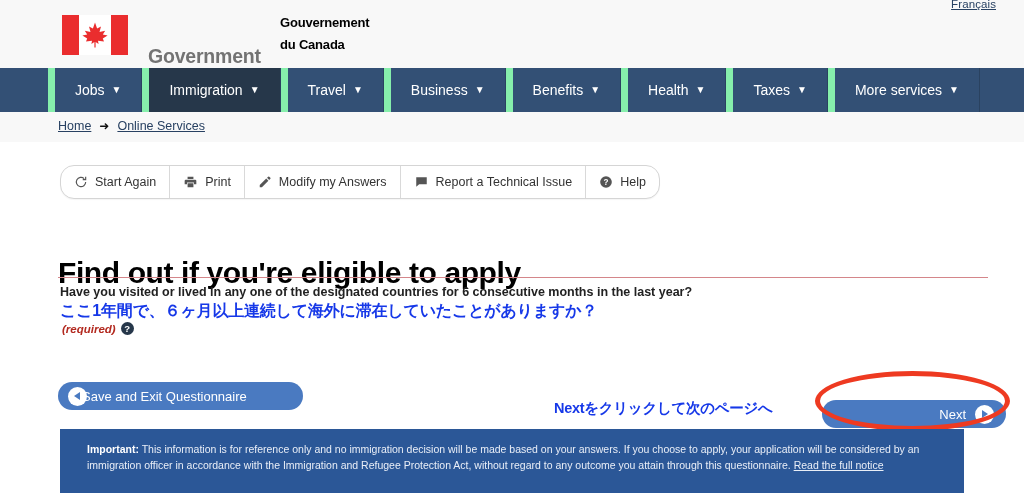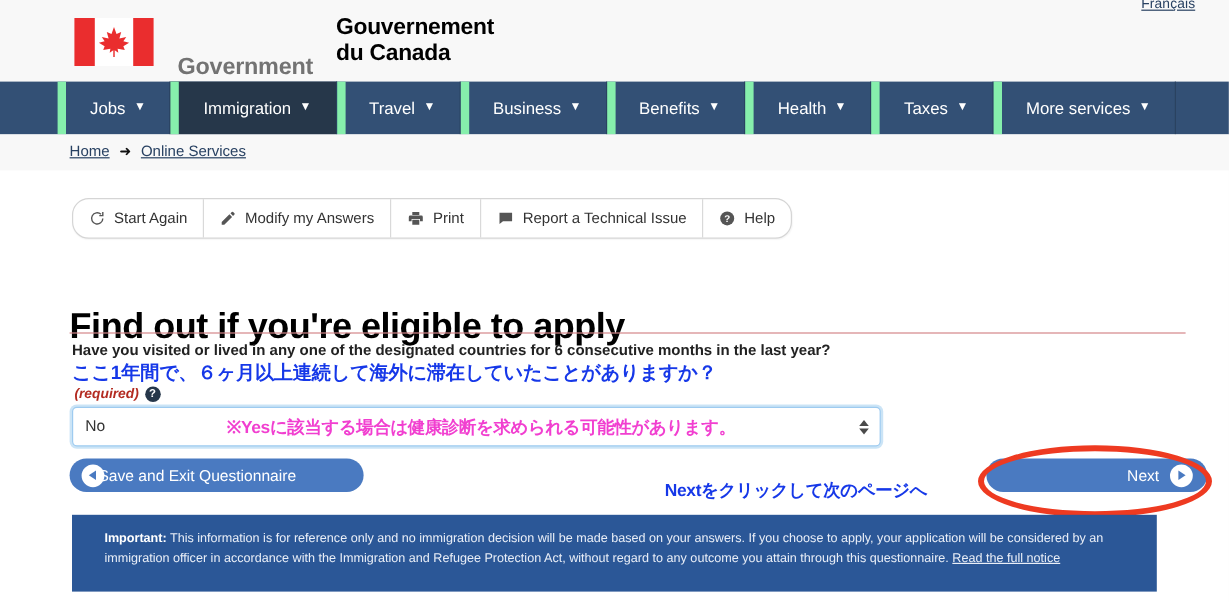--- a/index.html
+++ b/index.html
@@ -38,21 +38,21 @@
     transform: translate(-50%, -50%);
     width: 30px; height: 30px;
   }
   .wordmark {
     position: absolute; left: 148px; top: 12px;
     font-size: 19.5px; line-height: 22px; font-weight: 700; color: #737373;
     letter-spacing: -.2px;
     margin-top: 33px;
   }
   .wordmark2 { position: absolute; left: 280px; top: 12px;
-    font-size: 19px; line-height: 22px; font-weight: 700; color: #000;
+    font-size: 13px; line-height: 22px; font-weight: 700; color: #000;
     letter-spacing: -.2px; }
 
   
   .meganav {
     position: absolute; left: 0; top: 68px; width: 1024px; height: 44px;
     background: #335075; display: flex; align-items: stretch;
   }
   .meganav .spacer { width: 48px; flex: 0 0 48px; }
   .navitem {
     display: flex; align-items: center; justify-content: center;
@@ -157,21 +157,21 @@
   .stepper i.up { border-bottom: 5px solid #4a4a4a; }
   .stepper i.dn { border-top: 5px solid #4a4a4a; }
 
   
   .btn {
     position: absolute; height: 28px; border-radius: 14px;
     background: #4a7ac1; color: #fff; font-size: 13px;
     display: flex; align-items: center;
   }
   .btn-save { left: 58px; top: 382px; width: 235px; padding-left: 10px; }
-  .btn-next { left: 822px; top: 382px; width: 172px; padding-right: 12px; justify-content: flex-end; text-align: center; }
+  .btn-next { left: 822px; top: 400px; width: 172px; padding-right: 12px; justify-content: flex-end; text-align: center; }
   .btn-save .lbl { margin-left: 14px; }
   .btn-next .lbl { margin-right: 28px; }
   .circ {
     width: 19px; height: 19px; border-radius: 50%; background: #fff;
     display: flex; align-items: center; justify-content: center;
     position: absolute;
   }
   .btn-save .circ { left: 10px; }
   .btn-next .circ { right: 12px; }
   .circ i { display: block; width: 0; height: 0;
@@ -274,30 +274,30 @@
 
   <div class="toolbar">
     <div class="tbtn">
       <svg width="14" height="14" viewBox="0 0 24 24" fill="none" stroke="#555" stroke-width="2">
         <path d="M20 12a8 8 0 1 1-2.6-5.9"></path>
           <polyline points="20 3 20 8 15 8"></polyline>
       </svg>
       <span>Start Again</span>
     </div>
     <div class="tbtn">
+      <svg width="15" height="14" viewBox="0 0 24 24">
+        <path fill="#555" d="M7 3h10v4H7V3zm-3 5h16a2 2 0 0 1 2 2v6h-4v-3H6v3H2v-6a2 2 0 0 1 2-2zM7 14h10v7H7v-7z"></path>
+      </svg>
+      <span>Print</span>
+    </div>
+    <div class="tbtn">
       <svg width="14" height="14" viewBox="0 0 24 24">
         <path fill="#555" d="M3 17.3 14.1 6.2l3.7 3.7L6.7 21H3v-3.7zM15.5 4.8l2-2a1.3 1.3 0 0 1 1.8 0l1.9 1.9a1.3 1.3 0 0 1 0 1.8l-2 2-3.7-3.7z"></path>
       </svg>
       <span>Modify my Answers</span>
-    </div>
-    <div class="tbtn">
-      <svg width="15" height="14" viewBox="0 0 24 24">
-        <path fill="#555" d="M7 3h10v4H7V3zm-3 5h16a2 2 0 0 1 2 2v6h-4v-3H6v3H2v-6a2 2 0 0 1 2-2zM7 14h10v7H7v-7z"></path>
-      </svg>
-      <span>Print</span>
     </div>
     <div class="tbtn">
       <svg width="15" height="14" viewBox="0 0 24 24">
         <path fill="#555" d="M3 4h18v12H8l-5 4V4z"></path>
       </svg>
       <span>Report a Technical Issue</span>
     </div>
     <div class="tbtn">
       <svg width="14" height="14" viewBox="0 0 24 24">
         <circle cx="12" cy="12" r="10" fill="#555"></circle>
@@ -310,28 +310,20 @@
   <h1 class="h1">Find out if you're eligible to apply</h1>
   <div class="hr"></div>
 
   <div class="q-en">Have you visited or lived in any one of the designated countries for 6 consecutive months in the last year?</div>
   <div class="q-jp">ここ1年間で、６ヶ月以上連続して海外に滞在していたことがありますか？</div>
   <div class="req-row">
     <span class="req">(required)</span>
     <span class="help-dot">?</span>
   </div>
 
-  <div class="select-wrap">
-    <span class="select-value">No</span>
-    <span class="select-note">※Yesに該当する場合は健康診断を求められる可能性があります。</span>
-    <span class="stepper">
-      <i class="up"></i>
-      <i class="dn"></i>
-    </span>
-  </div>
 
   <div class="btn btn-save">
     <span class="circ">
         <i class="left"></i>
       </span>
     <span class="lbl">Save and Exit Questionnaire</span>
   </div>
 
   <div class="next-note">Nextをクリックして次のページへ</div>
 

